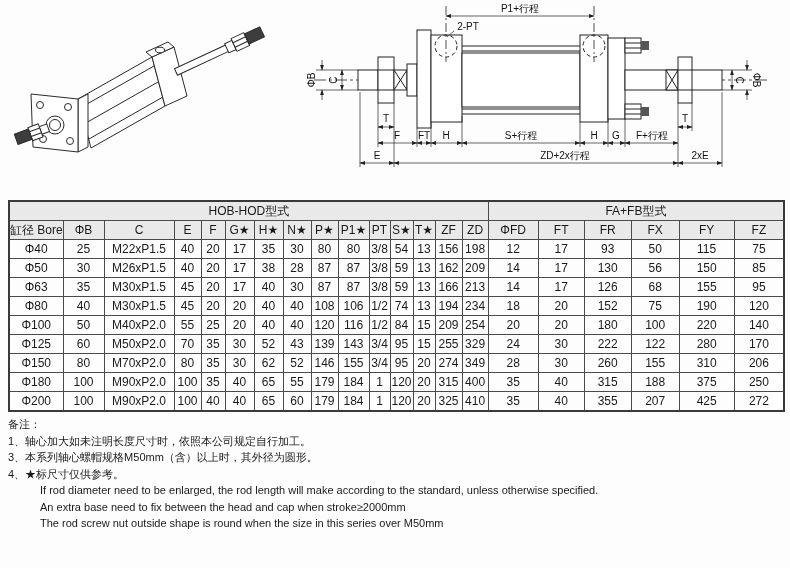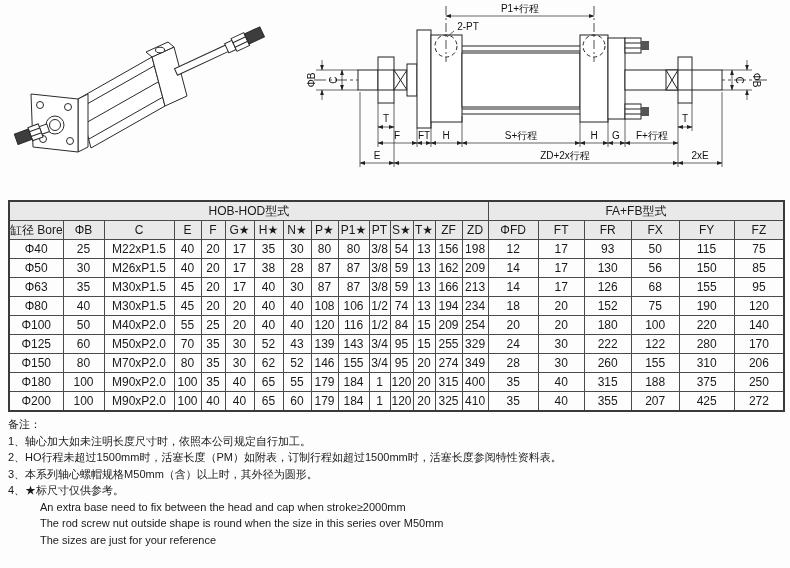--- a/index.html
+++ b/index.html
@@ -477,24 +477,23 @@
           <td>425</td>
           <td>272</td>
         </tr>
       </tbody>
   </table>
 
   <div class="notes">
     <div class="note-zh">备注：</div>
     <div id="notes-zh">
         <div class="note-zh">1、轴心加大如未注明长度尺寸时，依照本公司规定自行加工。</div>
-        <div class="note-zh">2、HO行程未超过1500mm时，活塞长度（PM）如附表，订制行程如超过1500mm时，活塞长度参阅特性资料表。</div>
         <div class="note-zh">3、本系列轴心螺帽规格M50mm（含）以上时，其外径为圆形。</div>
         <div class="note-zh">4、★标尺寸仅供参考。</div>
       </div>
     <div id="notes-en">
+        <div class="note-en">If rod diameter need to be enlarged, the rod length will make according to the standard, unless otherwise specified.</div>
         <div class="note-en">An extra base need to fix between the head and cap when stroke≥2000mm</div>
         <div class="note-en">The rod screw nut outside shape is round when the size in this series over M50mm</div>
-        <div class="note-en">The sizes are just for your reference</div>
       </div>
   </div>
 
 </div>
 
 </body></html>

